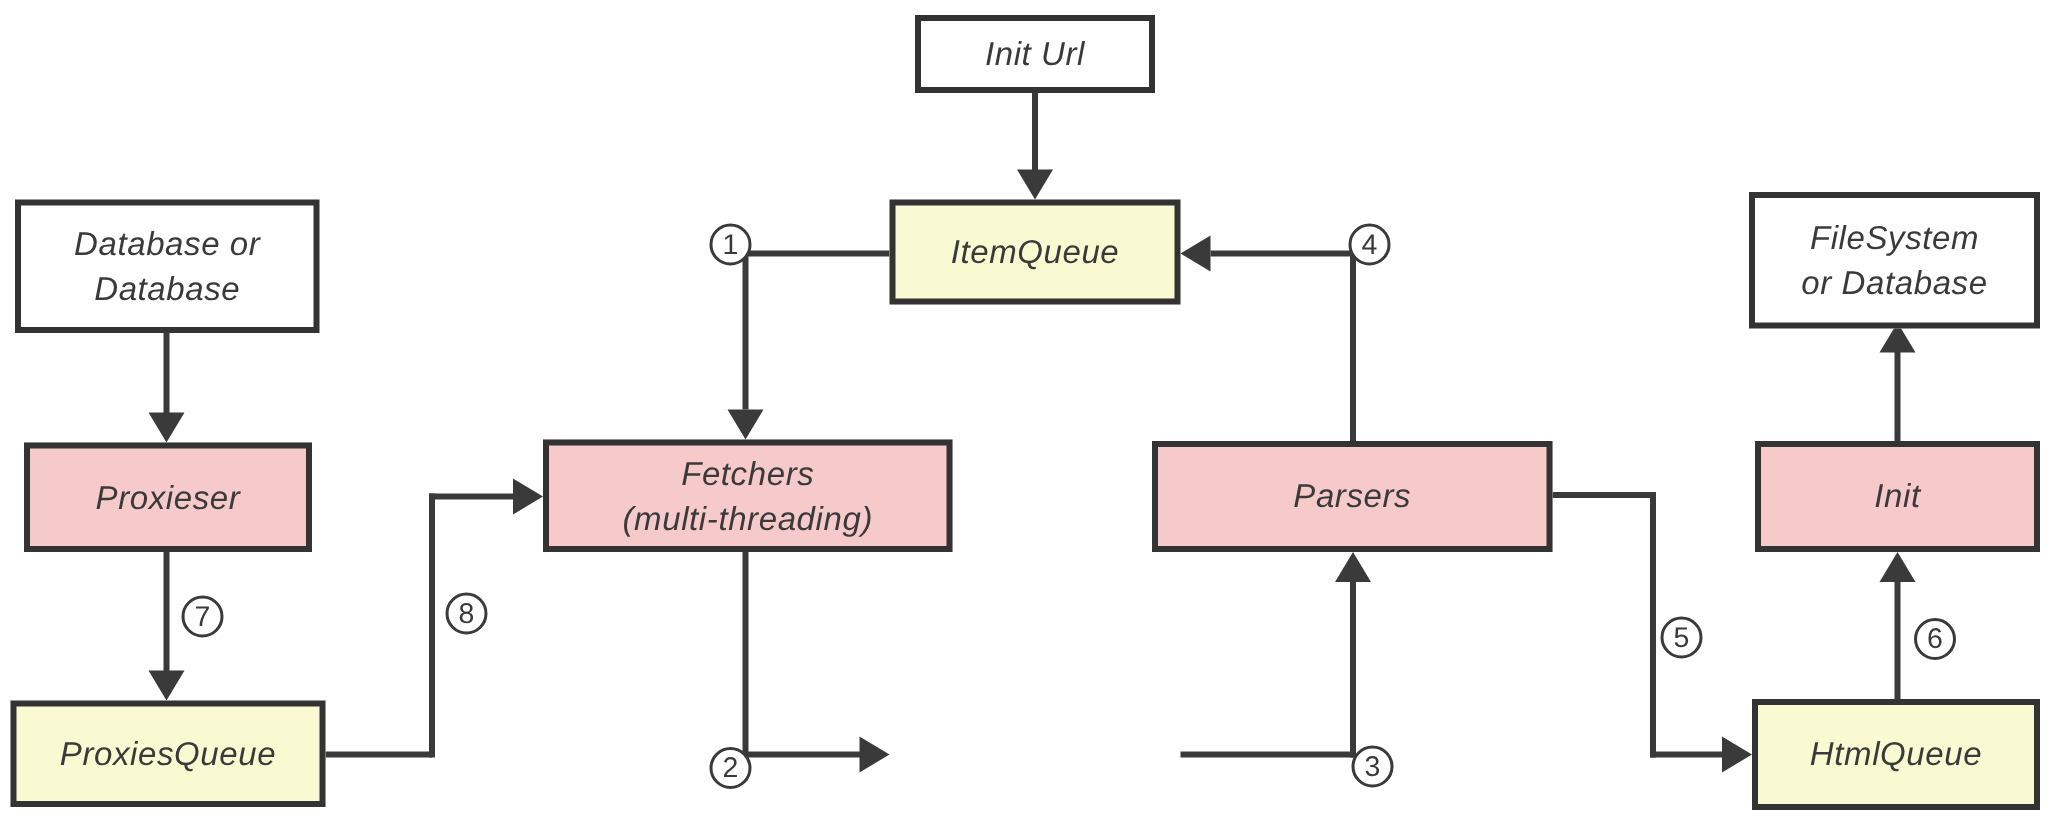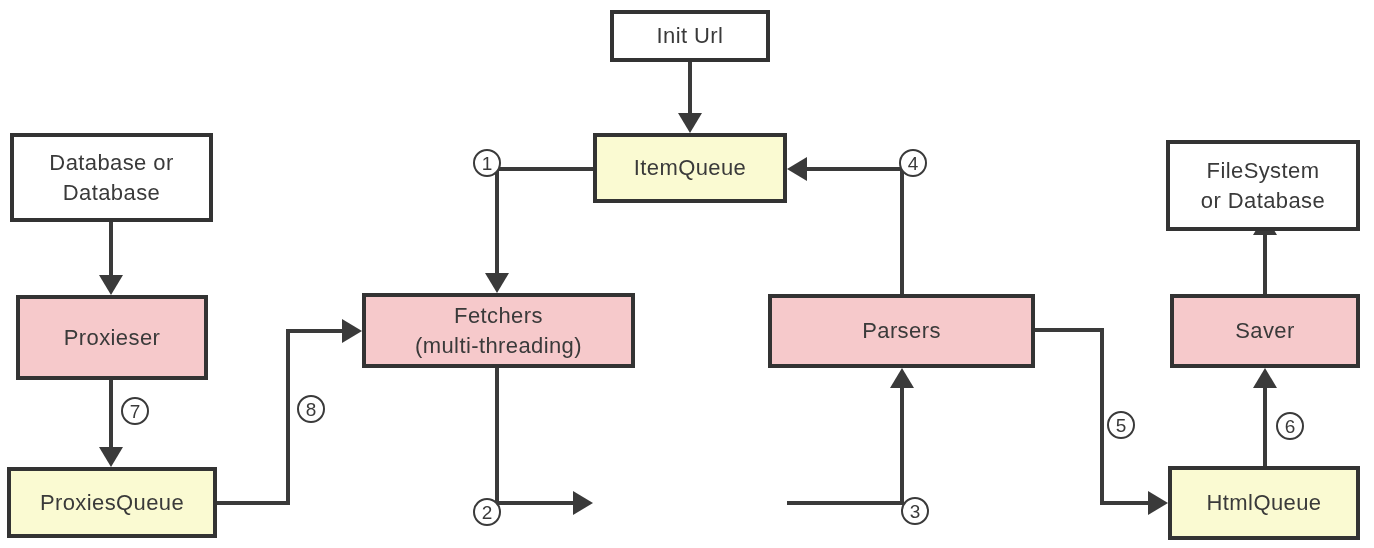--- a/index.html
+++ b/index.html
@@ -41,20 +41,21 @@
     background: var(--io-fill, #ffffff);
     display: flex;
     flex-direction: column;
     align-items: center;
     justify-content: center;
     text-align: center;
     font-size: 22px;
     line-height: 1.32;
     letter-spacing: 0.4px;
     color: var(--text, #3a3a3a);
+    font-style: italic;
   }
   .box.queue   { background: var(--queue-fill, #fafad2); }
   .box.process { background: var(--process-fill, #f6c9cb); }
   
   .step {
     position: absolute;
     box-sizing: border-box;
     width: 28px;
     height: 28px;
     border: 2px solid var(--text, #3a3a3a);
@@ -120,47 +121,47 @@
 
   <div class="box queue" style="left:593px;top:133px;width:194px;height:70px">
     <span>ItemQueue</span>
   </div>
 
   <div class="box io" style="left:10px;top:133px;width:203px;height:89px">
     <span>Database or</span>
     <span>Database</span>
   </div>
 
-  <div class="box process" style="left:16px;top:295px;width:192px;height:85px">
+  <div class="box process" style="left:16px;top:295px;width:192px;height:73px">
     <span>Proxieser</span>
   </div>
 
   <div class="box queue" style="left:7px;top:467px;width:210px;height:71px">
     <span>ProxiesQueue</span>
   </div>
 
   <div class="box process" style="left:362px;top:293px;width:273px;height:75px">
     <span>Fetchers</span>
     <span>(multi-threading)</span>
   </div>
 
 
   <div class="box process" style="left:768px;top:294px;width:267px;height:74px">
     <span>Parsers</span>
   </div>
 
   <div class="box process" style="left:1170px;top:294px;width:190px;height:74px">
-    <span>Saver</span>
+    <span>Init</span>
   </div>
 
   <div class="box queue" style="left:1168px;top:466px;width:192px;height:74px">
     <span>HtmlQueue</span>
   </div>
 
-  <div class="box io" style="left:1166px;top:140px;width:194px;height:91px">
+  <div class="box io" style="left:1166px;top:128px;width:194px;height:91px">
     <span>FileSystem</span>
     <span>or Database</span>
   </div>
 
   <div class="step" style="left:473px;top:149px">
       <span>1</span>
     </div>
   <div class="step" style="left:473px;top:498px">
       <span>2</span>
     </div>

